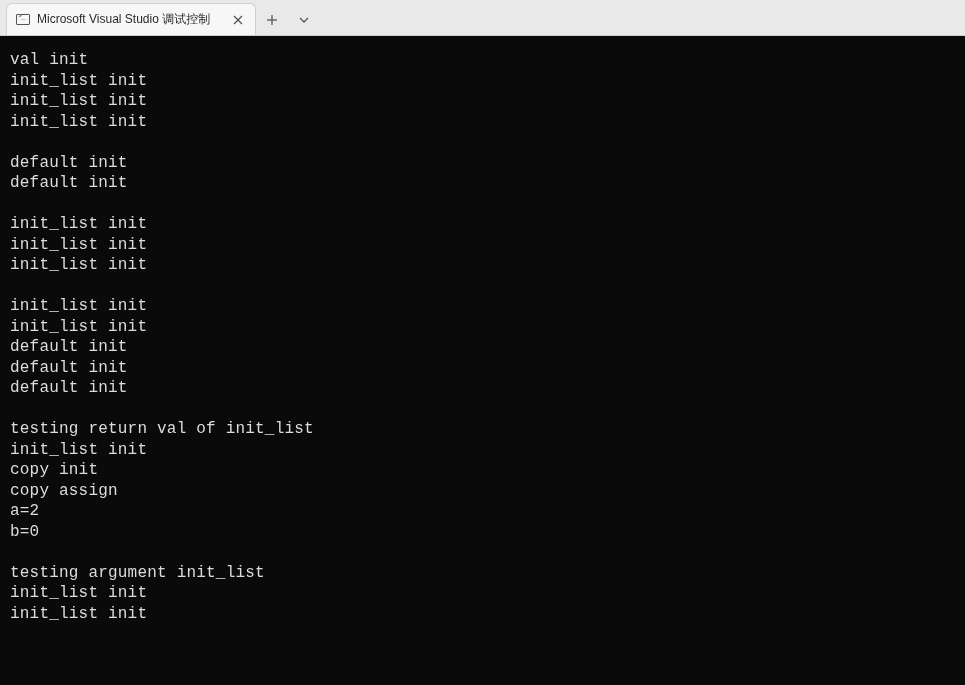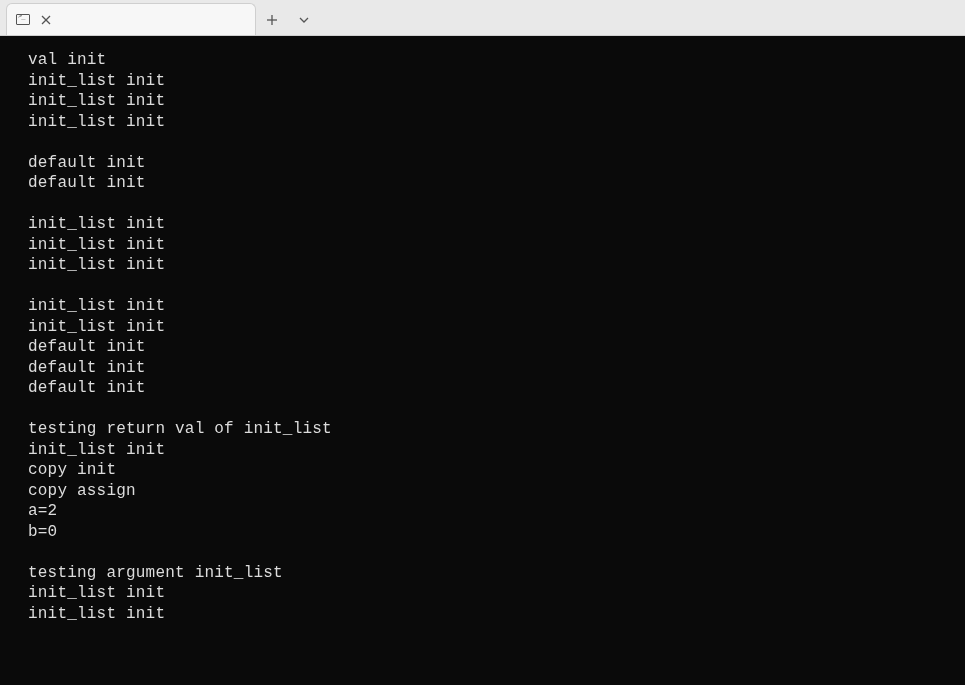--- a/index.html
+++ b/index.html
@@ -60,21 +60,21 @@
   }
 
   
   .console {
     flex: 1;
     background: #0a0a0a;
     color: #dcdcdc;
     font-family: Consolas, "Courier New", monospace;
     font-size: 16px;
     line-height: 20.5px;
-    padding: 14px 8px 4px 28px;
+    padding: 14px 8px 4px 10px;
     white-space: pre;
     overflow: hidden;
     font-weight: 500;
     letter-spacing: 0.2px;
   }
   .console .exit-line {
     margin-top: 20px;
   }
 
   
@@ -95,20 +95,21 @@
   }
 </style>
 </head>
 <body>
 
 <div class="tab-bar">
   <div class="tab">
     <span class="icon-box">
       <span class="cmd-icon-rect"></span>
     </span>
+    <span class="title">Microsoft Visual Studio 调试控制</span>
     <span class="close" title="Close">
       <svg width="10" height="10" viewBox="0 0 10 10">
         <line x1="1" y1="1" x2="9" y2="9" stroke="#555" stroke-width="1.2"></line>
         <line x1="9" y1="1" x2="1" y2="9" stroke="#555" stroke-width="1.2"></line>
       </svg>
     </span>
   </div>
   <div class="tabbar-btn" title="New tab">
     <svg width="12" height="12" viewBox="0 0 12 12">
       <line x1="6" y1="1" x2="6" y2="11" stroke="#555" stroke-width="1.3"></line>

